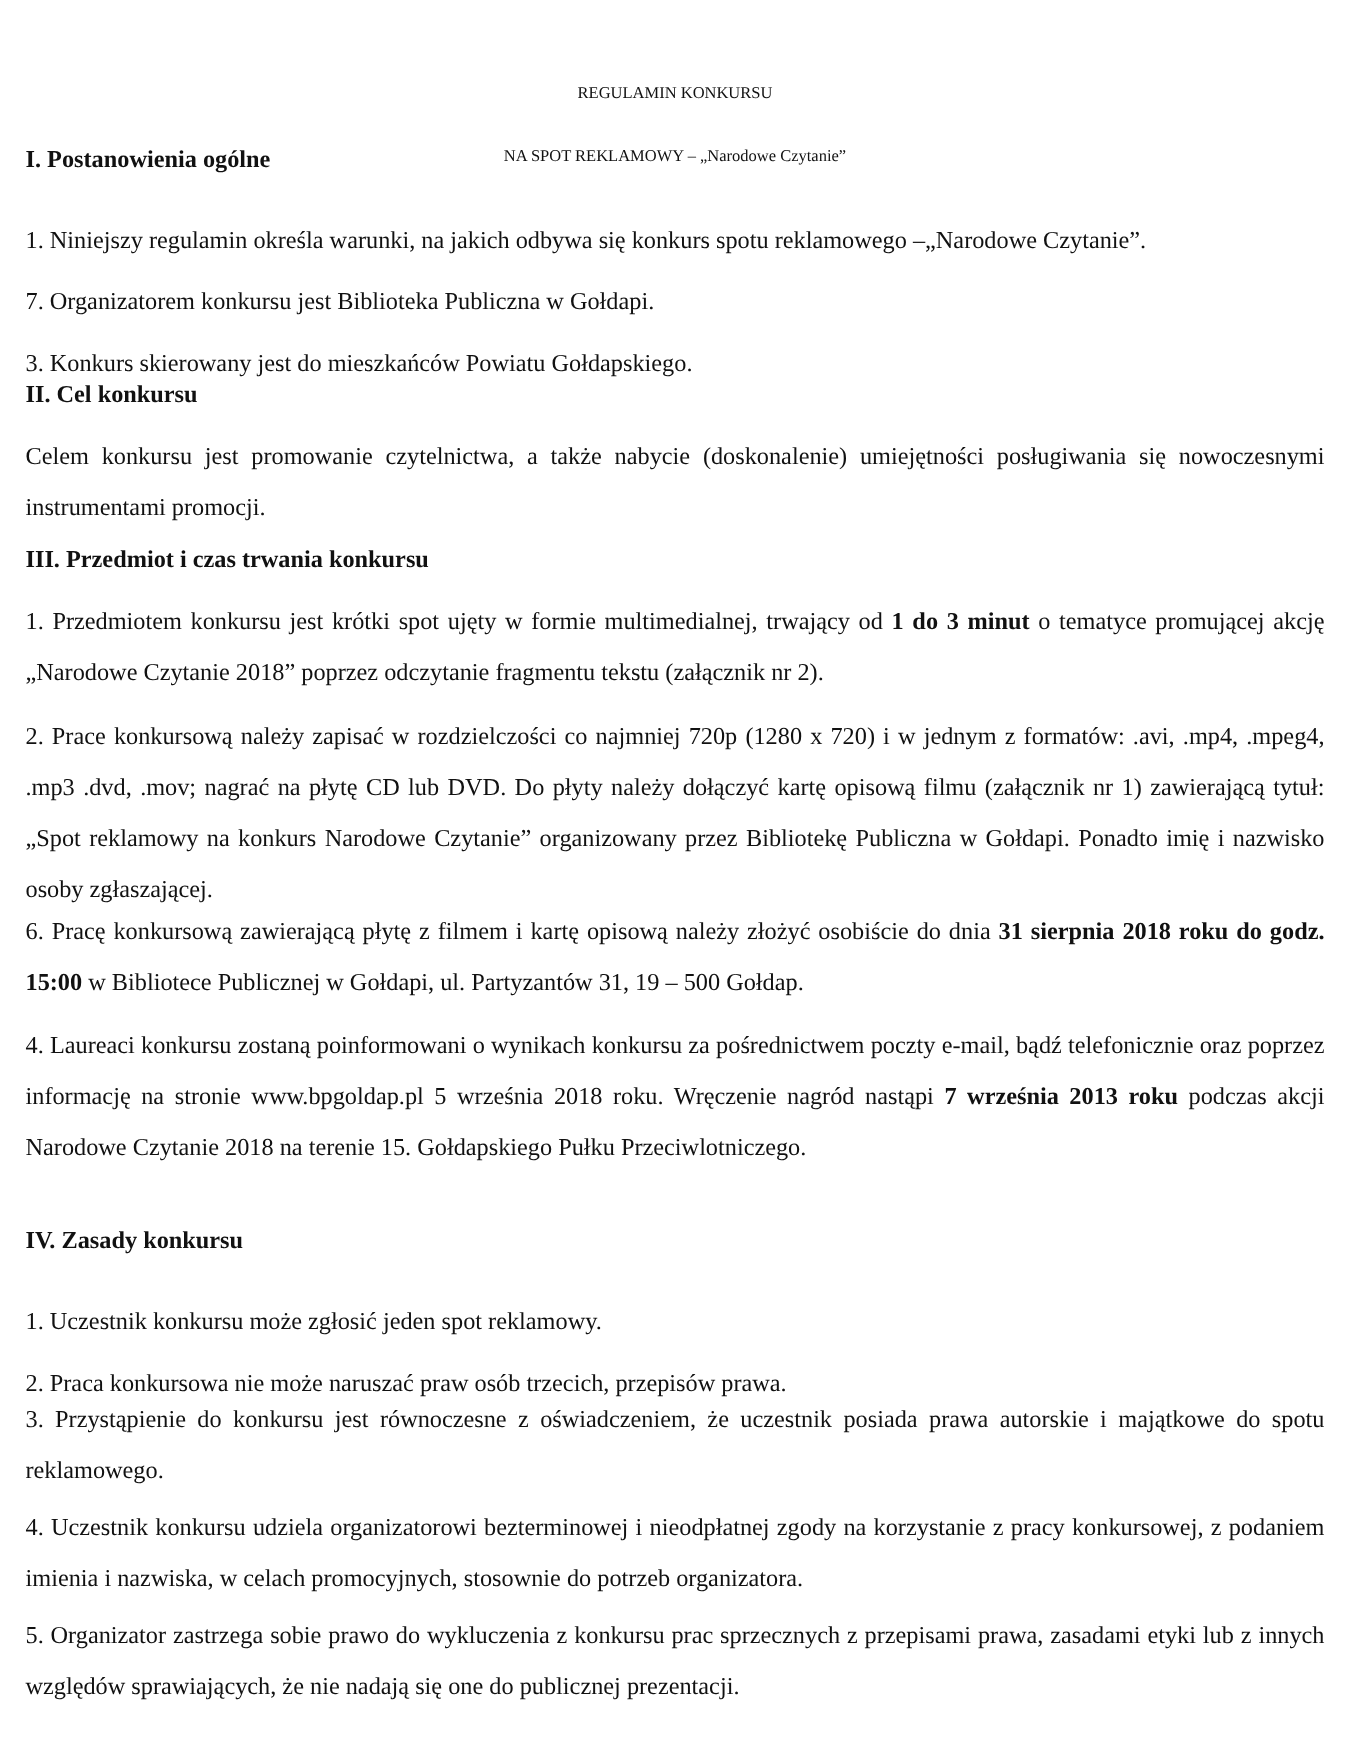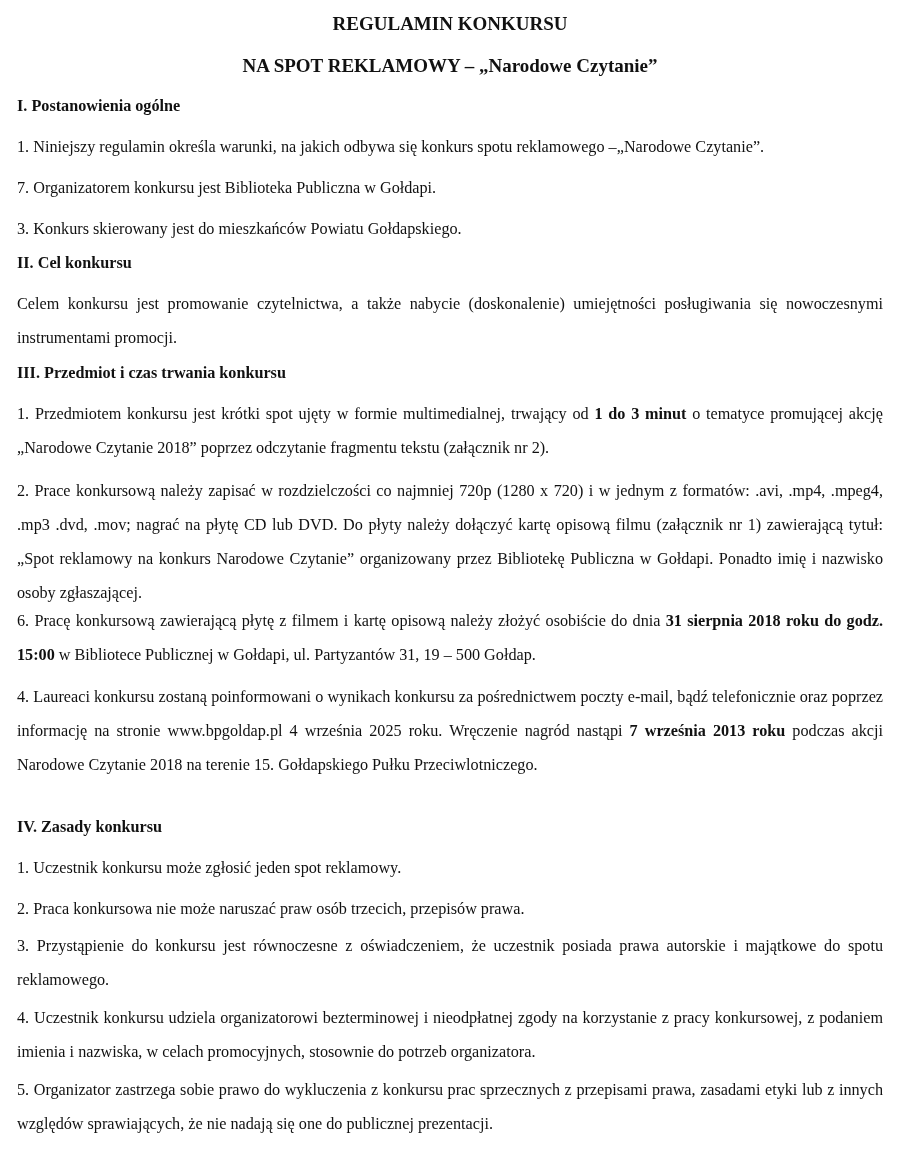--- a/index.html
+++ b/index.html
@@ -6,30 +6,30 @@
     body {
       width: 900px; height: 1164px; overflow: hidden;
       font-family: "Liberation Serif", "DejaVu Serif", serif;
       color: #111111;
       font-size: 16.2px;
       position: relative;
     }
     .page { position: absolute; left: 17px; top: 0; width: 866px; }
     .title {
       position: absolute; left: 0; width: 866px; text-align: center;
-      font-weight: bold; font-size: 19px; white-space: nowrap;
+      font-weight: normal; font-size: 11px; white-space: nowrap; margin-top: 43px;
     }
     .heading {
       position: absolute; left: 0; font-weight: bold; white-space: nowrap; text-align: right;
     }
     .para {
       position: absolute; left: 0; width: 866px;
       text-align: justify; line-height: 34px;
     }
-    .para.single { white-space: nowrap; text-align: left; }
+    .para.single { white-space: nowrap; text-align: left; margin-top: 13px; }
     b { font-weight: bold; }
   </style>
 </head>
 <body>
 
 <div class="page">
   <div class="title" style="top:13px">REGULAMIN KONKURSU</div>
   <div class="title" style="top:55px">NA SPOT REKLAMOWY – „Narodowe Czytanie”</div>
 
   <div class="heading" style="top:97px">I. Postanowienia ogólne</div>
@@ -37,21 +37,21 @@
   <div class="para single" style="top:171px">7. Organizatorem konkursu jest Biblioteka Publiczna w Gołdapi.</div>
   <div class="para single" style="top:212px">3. Konkurs skierowany jest do mieszkańców Powiatu Gołdapskiego.</div>
 
   <div class="heading" style="top:254px">II. Cel konkursu</div>
   <div class="para" style="top:287px">Celem konkursu jest promowanie czytelnictwa, a także nabycie (doskonalenie) umiejętności posługiwania się nowoczesnymi instrumentami promocji.</div>
 
   <div class="heading" style="top:364px">III. Przedmiot i czas trwania konkursu</div>
   <div class="para" style="top:397px"><span>1. Przedmiotem konkursu jest krótki spot ujęty w formie multimedialnej, trwający od </span><b>1 do 3 minut</b><span> o tematyce promującej akcję „Narodowe Czytanie 2018” poprzez odczytanie fragmentu tekstu (załącznik nr 2).</span></div>
   <div class="para" style="top:474px">2. Prace konkursową należy zapisać w rozdzielczości co najmniej 720p (1280 x 720) i w jednym z formatów: .avi, .mp4, .mpeg4, .mp3 .dvd, .mov; nagrać na płytę CD lub DVD. Do płyty należy dołączyć kartę opisową filmu (załącznik nr 1) zawierającą tytuł: „Spot reklamowy na konkurs Narodowe Czytanie” organizowany przez Bibliotekę Publiczna w Gołdapi. Ponadto imię i nazwisko osoby zgłaszającej.</div>
   <div class="para" style="top:604px"><span>6. Pracę konkursową zawierającą płytę z filmem i kartę opisową należy złożyć osobiście do dnia </span><b>31 sierpnia 2018 roku do godz. 15:00</b><span> w Bibliotece Publicznej w Gołdapi, ul. Partyzantów 31, 19 – 500 Gołdap.</span></div>
-  <div class="para" style="top:680px"><span>4. Laureaci konkursu zostaną poinformowani o wynikach konkursu za pośrednictwem poczty e-mail, bądź telefonicznie oraz poprzez informację na stronie www.bpgoldap.pl 4 września 2025 roku. Wręczenie nagród nastąpi </span><b>7 września 2013 roku</b><span> podczas akcji Narodowe Czytanie 2018 na terenie 15. Gołdapskiego Pułku Przeciwlotniczego.</span></div>
+  <div class="para" style="top:680px"><span>4. Laureaci konkursu zostaną poinformowani o wynikach konkursu za pośrednictwem poczty e-mail, bądź telefonicznie oraz poprzez informację na stronie www.bpgoldap.pl 5 września 2018 roku. Wręczenie nagród nastąpi </span><b>7 września 2013 roku</b><span> podczas akcji Narodowe Czytanie 2018 na terenie 15. Gołdapskiego Pułku Przeciwlotniczego.</span></div>
 
   <div class="heading" style="top:818px">IV. Zasady konkursu</div>
   <div class="para single" style="top:851px">1. Uczestnik konkursu może zgłosić jeden spot reklamowy.</div>
   <div class="para single" style="top:892px">2. Praca konkursowa nie może naruszać praw osób trzecich, przepisów prawa.</div>
   <div class="para" style="top:929px">3. Przystąpienie do konkursu jest równoczesne z oświadczeniem, że uczestnik posiada prawa autorskie i majątkowe do spotu reklamowego.</div>
   <div class="para" style="top:1001px">4. Uczestnik konkursu udziela organizatorowi bezterminowej i nieodpłatnej zgody na korzystanie z pracy konkursowej, z podaniem imienia i nazwiska, w celach promocyjnych, stosownie do potrzeb organizatora.</div>
   <div class="para" style="top:1073px">5. Organizator zastrzega sobie prawo do wykluczenia z konkursu prac sprzecznych z przepisami prawa, zasadami etyki lub z innych względów sprawiających, że nie nadają się one do publicznej prezentacji.</div>
 </div>
 
 </body></html>

